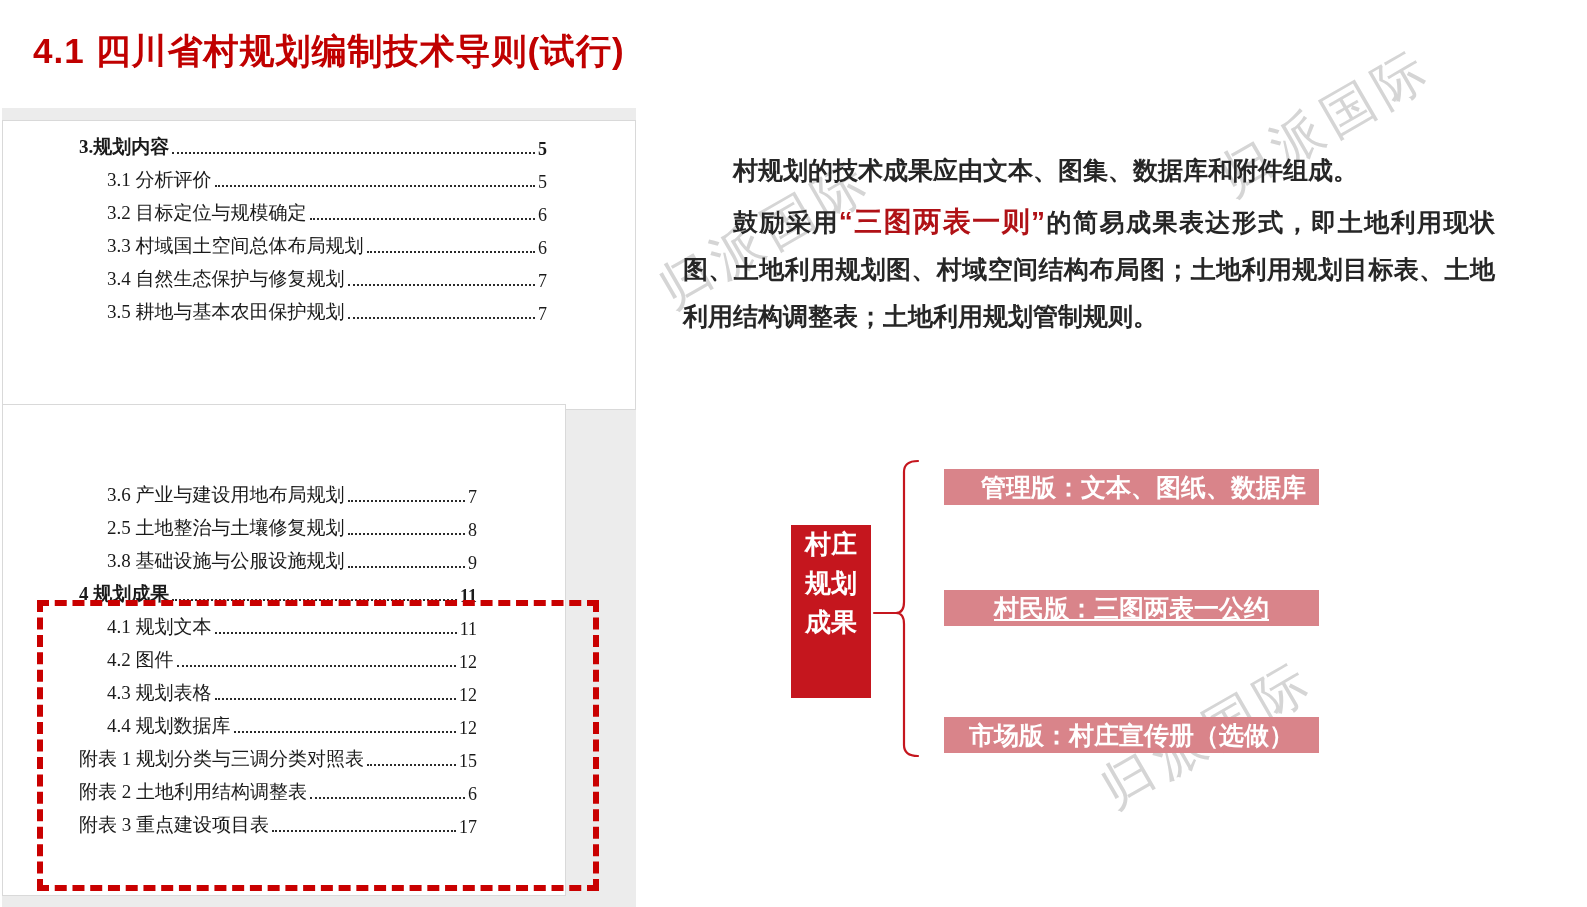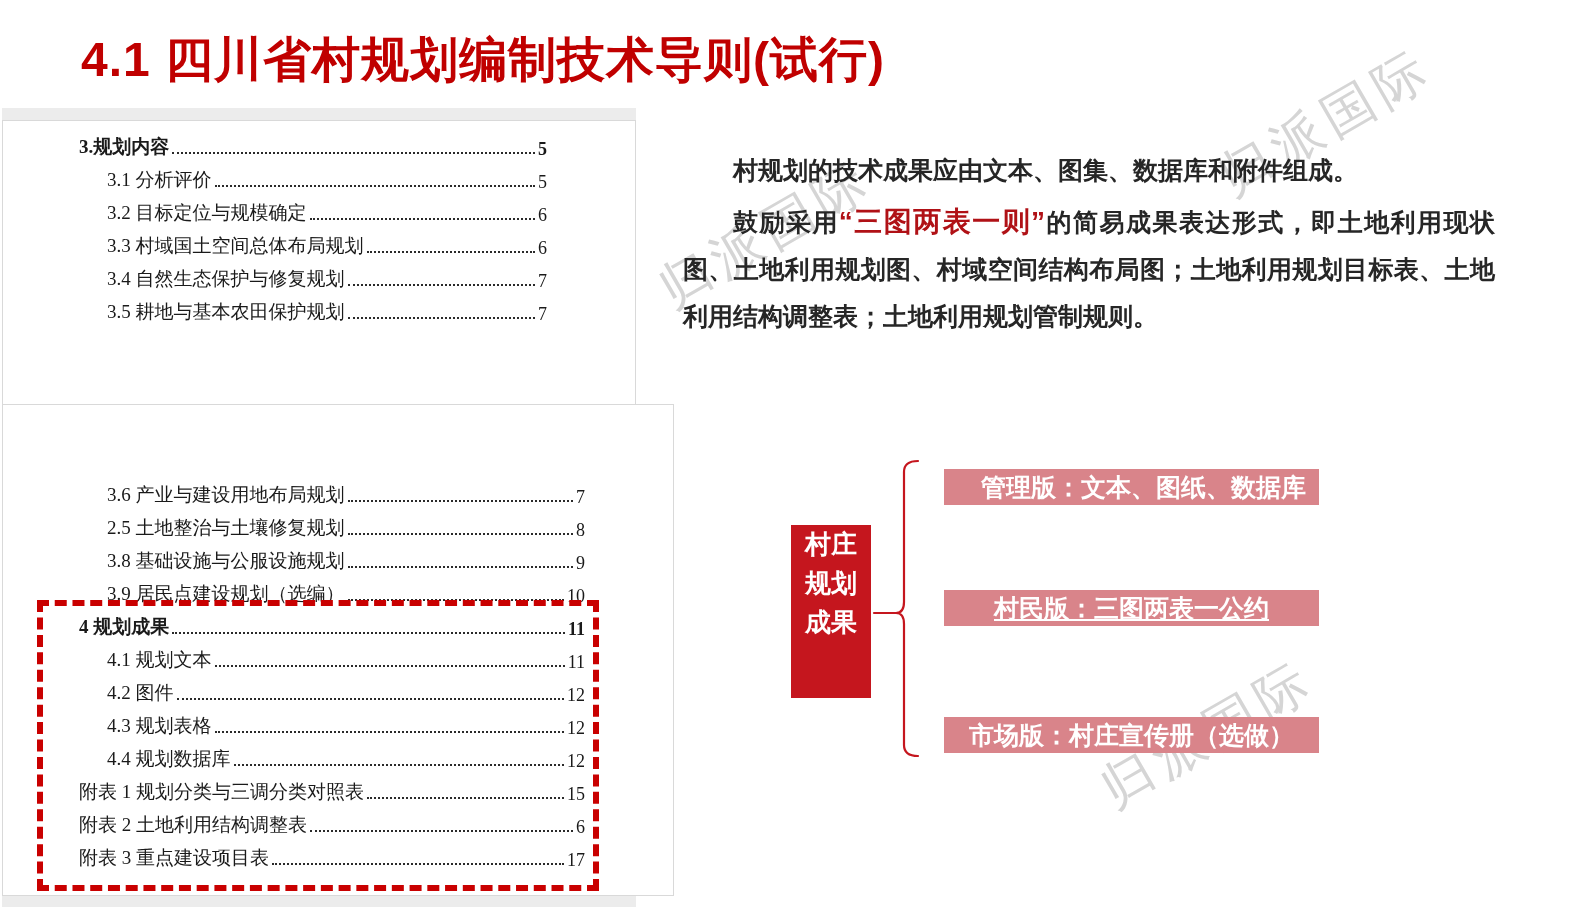--- a/index.html
+++ b/index.html
@@ -12,43 +12,43 @@
   *{margin:0;padding:0;box-sizing:border-box;}
   html,body{background:#ffffff;}
   body{font-family:"Liberation Sans",sans-serif;}
   .stage{
     position:relative;width:1587px;height:907px;background:#ffffff;
     overflow:hidden;
   }
   
   .slide-title{
     position:absolute;left:33px;top:28px;z-index:3;
-    font-size:48px;font-weight:bold;color:var(--title_red);
-    letter-spacing:1px;white-space:nowrap;margin-left:48px;
+    font-size:35px;font-weight:bold;color:var(--title_red);
+    letter-spacing:1px;white-space:nowrap;
   }
   
   .wm{
     position:absolute;z-index:1;color:#d5d5d5;font-size:52px;
     letter-spacing:7px;transform:rotate(-30deg);white-space:nowrap;
     font-weight:400;user-select:none;
   }
   .wm1{left:648px;top:200px;}
   .wm2{left:1208px;top:88px;}
   .wm3{left:1090px;top:700px;}
   
   .doc-column{
     position:absolute;left:2px;top:108px;width:634px;height:799px;
     background:#ececec;z-index:2;
   }
   .doc-page{
     background:#ffffff;border:1px solid #d9d9d9;
     font-family:"Liberation Serif",serif;color:#1a1a1a;
   }
   .page1{position:absolute;left:0;top:12px;width:634px;height:290px;padding:6px 88px 0 76px;}
-  .page2{position:absolute;left:0;top:296px;width:672px;height:492px;padding:70px 88px 0 76px;}
+  .page2{position:absolute;left:0;top:296px;width:564px;height:492px;padding:70px 88px 0 76px;}
   .toc-row{display:flex;align-items:flex-end;height:33px;font-size:19px;}
   .toc-row .toc-text{white-space:nowrap;}
   .toc-row.top .toc-text,.toc-row.top .toc-page{font-weight:bold;}
   .toc-row.sub{padding-left:28px;}
   .toc-leader{flex:1;border-bottom:2px dotted #2a2a2a;margin:0 3px 6px 3px;min-width:20px;}
   .toc-page{font-size:18px;}
   
   .dashed-box{
     position:absolute;left:37px;top:600px;width:562px;height:291px;
     border:6px dashed var(--dashed_border_red);z-index:4;pointer-events:none;
@@ -138,25 +138,20 @@
         <div class="toc-row sub">
           <span class="toc-text">2.5 土地整治与土壤修复规划</span>
           <span class="toc-leader"></span>
           <span class="toc-page">8</span>
         </div>
         <div class="toc-row sub">
           <span class="toc-text">3.8 基础设施与公服设施规划</span>
           <span class="toc-leader"></span>
           <span class="toc-page">9</span>
         </div>
-        <div class="toc-row sub">
-          <span class="toc-text">3.9 居民点建设规划（选编）</span>
-          <span class="toc-leader"></span>
-          <span class="toc-page">10</span>
-        </div>
         <div class="toc-row top">
           <span class="toc-text">4 规划成果</span>
           <span class="toc-leader"></span>
           <span class="toc-page">11</span>
         </div>
         <div class="toc-row sub">
           <span class="toc-text">4.1 规划文本</span>
           <span class="toc-leader"></span>
           <span class="toc-page">11</span>
         </div>

